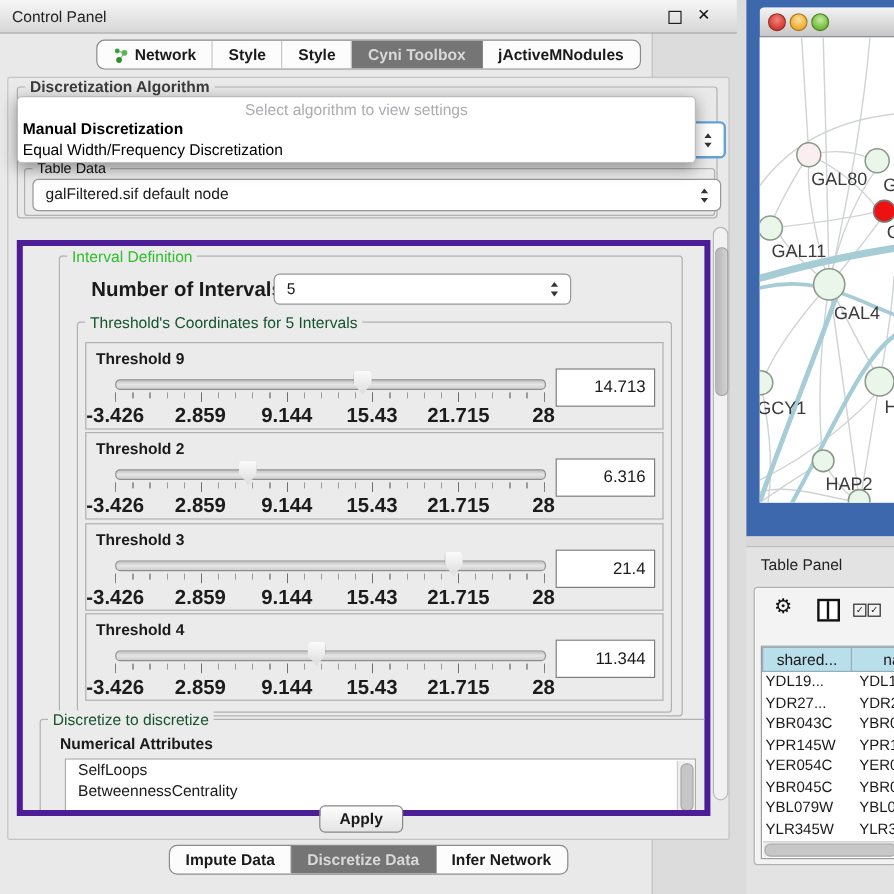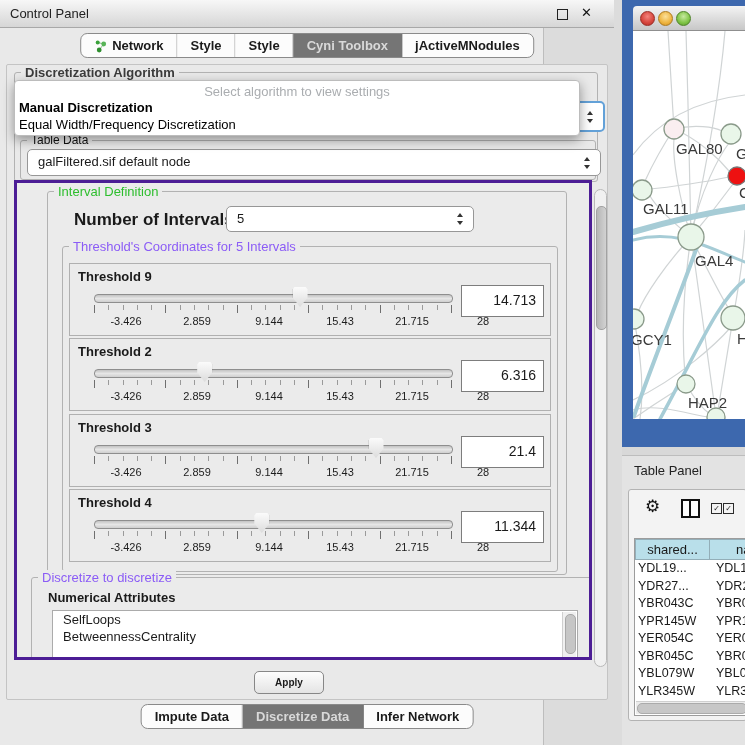--- a/index.html
+++ b/index.html
@@ -25,21 +25,21 @@
   .top-tabs{left:307px;top:33px;transform:translateX(-50%);}
   .bottom-tabs{left:307px;top:704px;transform:translateX(-50%);}
 
   
   .content-wrap{left:6px;top:64px;width:602px;height:636px;border:1px solid #c4c4c4;background:#e9e9e9;border-radius:2px;}
 
   
   .group{border:1px solid #b2b2b2;border-radius:3px;}
   .group-label{position:absolute;top:-8px;left:6px;background:#e9e9e9;padding:0 4px;font-size:13px;}
   .lbl-green{color:#2ebe2e;}
-  .lbl-blue{color:#8b5cf6;text-align:right;}
+  .lbl-blue{color:#14532d;text-align:right;}
   .lbl-dark{color:#3c3c3c;font-weight:bold;}
 
   .algo-group{left:14px;top:72px;width:584px;height:110px;}
   .combo{background:#fff;border:1px solid #979797;border-radius:5px;font-size:13px;line-height:23px;
     padding-left:10px;overflow:hidden;white-space:nowrap;}
   .combo-focus{border:2px solid #63a1d8;}
   .spin-arrows{position:absolute;right:9px;top:50%;transform:translateY(-50%);width:7px;height:12px;}
   .spin-arrows .up{position:absolute;top:0;left:0;width:0;height:0;
     border-left:3.5px solid transparent;border-right:3.5px solid transparent;border-bottom:4.5px solid #333;}
   .spin-arrows .dn{position:absolute;bottom:0;left:0;width:0;height:0;
@@ -49,21 +49,21 @@
   .lbl-black{color:#111;font-size:12px;}
 
   
   .popup{left:14px;top:80px;width:566px;height:56px;background:#ffffff;border:1px solid #bcbcbc;
     border-radius:4px;box-shadow:0 4px 12px rgba(0,0,0,.38);z-index:40;}
   .popup-hint{margin-top:3px;text-align:center;font-size:13px;color:#aaadb0;}
   .popup-opt{font-size:13px;line-height:17px;padding-left:4px;color:#000;white-space:nowrap;}
   .popup-opt.bold{font-weight:bold;}
 
   
-  .main-panel{left:14px;top:180px;width:578px;height:480px;background:#ebebeb;border:3px solid #4c1d95;overflow:hidden;}
+  .main-panel{left:14px;top:200px;width:578px;height:480px;background:#ebebeb;border:5px solid #4c1d95;overflow:hidden;}
   .vscroll{left:594px;top:189px;width:13px;height:478px;background:#f1f1f1;border:1px solid #b9b9b9;border-radius:7px;}
   .vscroll-thumb{position:absolute;left:1px;top:16px;width:9px;height:122px;background:linear-gradient(to right,#b6b6b6,#d2d2d2);
     border:1px solid #a2a2a2;border-radius:5px;}
 
   .interval-group{position:absolute;left:30px;top:8px;width:518px;height:382px;border:1px solid #b2b2b2;border-radius:3px;}
   .interval-group .group-label{background:#ebebeb;}
   .noi-label{position:absolute;left:26px;top:18px;font-size:17px;font-weight:bold;}
   .noi-spinner{position:absolute;left:178px;top:14px;width:236px;height:24px;}
 
   .thr-group{position:absolute;left:14px;top:54px;width:494px;height:324px;border:1px solid #b2b2b2;border-radius:3px;}
@@ -73,34 +73,34 @@
   .thr-title{position:absolute;left:8px;top:5px;font-size:13px;font-weight:bold;}
   .track{position:absolute;left:24px;top:30px;width:357px;height:7px;border:1px solid #8e8e8e;border-radius:4px;
     background:linear-gradient(#c3c3c3,#e6e6e6 50%,#cfcfcf);}
   .thumb{position:absolute;top:23px;width:15px;height:20px;background:linear-gradient(#fbfbfb,#dcdcdc);
     clip-path:polygon(12% 0,88% 0,100% 12%,100% 52%,50% 100%,0 52%,0 12%);
     filter:drop-shadow(0 0 1px #6e6e6e);z-index:3;}
   .ticks-minor{position:absolute;left:24px;top:41px;width:358px;height:5px;
     background:repeating-linear-gradient(to right,#9a9a9a 0 1px,transparent 1px 14.28px);}
   .ticks-major{position:absolute;left:24px;top:41px;width:358px;height:8px;
     background:repeating-linear-gradient(to right,#6f6f6f 0 1px,transparent 1px 71.4px);}
-  .scale-lbl{position:absolute;top:51px;transform:translateX(-50%);font-size:11px;font-weight:normal;color:#1c1c1c;white-space:nowrap;margin-left:32px;}
+  .scale-lbl{position:absolute;top:51px;transform:translateX(-50%);font-size:17px;font-weight:bold;color:#1c1c1c;white-space:nowrap;}
   .valuebox{position:absolute;right:6px;top:21px;width:74px;height:30px;background:#fff;border:1px solid #7d7d7d;
     font-size:14px;text-align:right;line-height:28px;padding-right:7px;}
 
   .attr-group{position:absolute;left:14px;top:394px;width:560px;height:100px;border:1px solid #b2b2b2;border-radius:3px;}
   .attr-group .group-label{background:#ebebeb;}
   .num-attr{position:absolute;left:16px;top:12px;font-size:13px;font-weight:bold;}
   .attr-list{position:absolute;left:20px;top:32px;width:524px;height:64px;background:#fff;border:1px solid #ababab;overflow:hidden;}
   .attr-item{font-size:13px;line-height:17px;padding-left:10px;white-space:nowrap;}
   .list-scroll{position:absolute;right:1px;top:1px;width:13px;height:62px;background:#f0f0f0;border-left:1px solid #cfcfcf;}
   .list-thumb{position:absolute;left:2px;top:2px;width:9px;height:38px;background:#c6c6c6;border:1px solid #a8a8a8;border-radius:5px;}
 
-  .apply-btn{left:254px;top:671px;width:70px;height:23px;background:linear-gradient(#fdfdfd,#e4e4e4);
-    border:1px solid #878787;border-radius:5px;font-size:10px;font-weight:bold;text-align:center;line-height:21px;}
+  .apply-btn{left:266px;top:671px;width:70px;height:23px;background:linear-gradient(#fdfdfd,#e4e4e4);
+    border:1px solid #878787;border-radius:5px;font-size:13px;font-weight:bold;text-align:center;line-height:21px;}
 
   
   .net-frame{left:622px;top:0;width:123px;height:447px;background:#3d68ae;}
   .net-titlebar{left:633px;top:6px;width:112px;height:25px;background:linear-gradient(#f4f4f4,#c7c7c7);
     border-bottom:1px solid #8f8f8f;border-top-left-radius:4px;}
   .light{position:absolute;top:5px;width:13px;height:13px;border-radius:50%;}
   .light.red{left:7px;background:radial-gradient(circle at 50% 35%,#f4837c,#d6453c 60%,#b02e27);border:1px solid #9a2b24;}
   .light.yellow{left:25px;background:radial-gradient(circle at 50% 35%,#fbe09a,#eeb43f 60%,#cf8f22);border:1px solid #ad7a1d;}
   .light.green{left:43px;background:radial-gradient(circle at 50% 35%,#c7e9a0,#7ec344 60%,#5a9630);border:1px solid #4e8427;}
   .net-canvas{left:633px;top:31px;width:112px;height:388px;background:#ffffff;overflow:hidden;}

